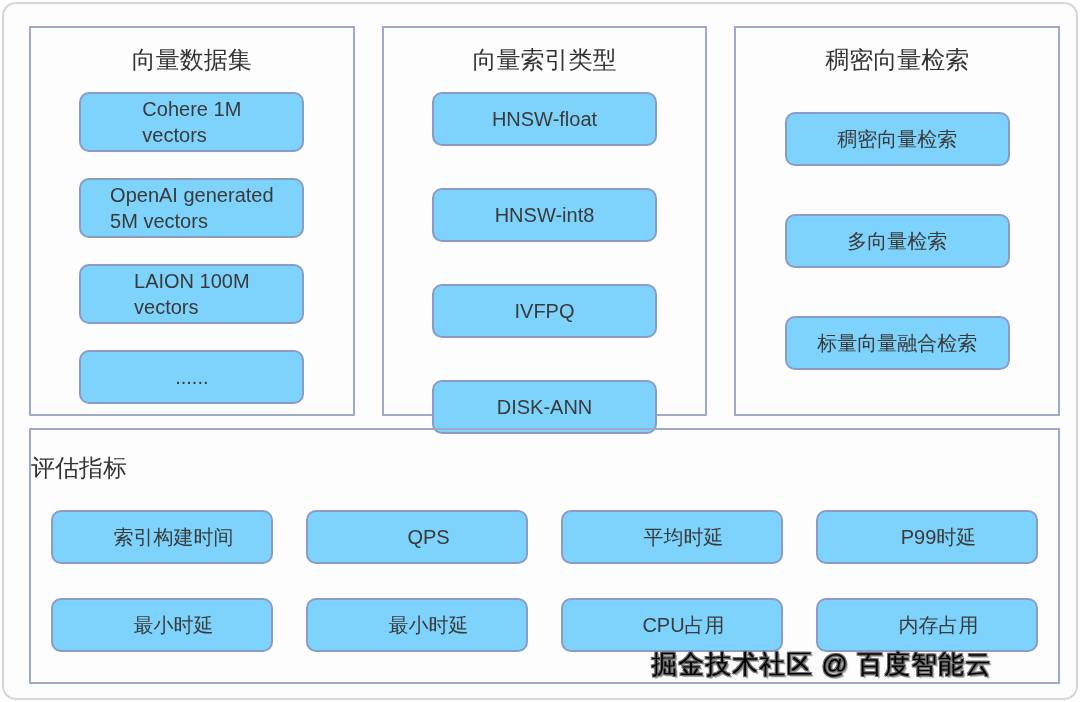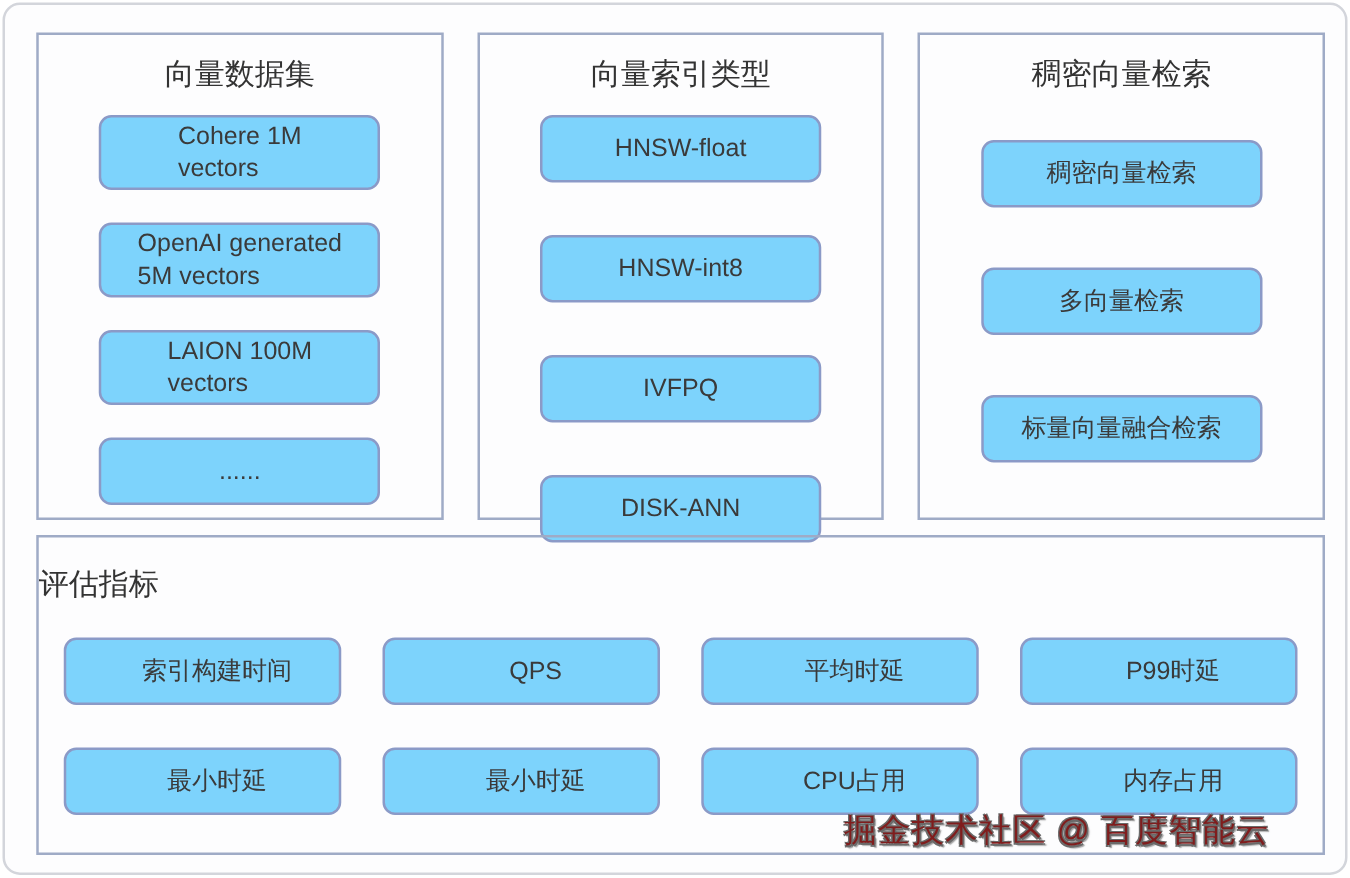--- a/index.html
+++ b/index.html
@@ -93,25 +93,25 @@
     row-gap: 34px;
     margin: 26px 20px 0 20px;
   }
   .metrics-grid .pill {
     width: 222px;
     height: 54px;
     padding-left: 31px;
   }
   .watermark {
     position: absolute;
-    right: 60px;
+    right: 84px;
     bottom: 16px;
     font-size: 26px;
     letter-spacing: 1px;
-    color: #7f1d1d;
+    color: #000000;
     text-shadow:
       -1px -1px 0 #6a6a6a,
        1px -1px 0 #6a6a6a,
       -1px  1px 0 #6a6a6a,
        1px  1px 0 #6a6a6a,
        2px  2px 1px rgba(90,90,90,0.6);
     pointer-events: none;
   }
 </style>
 </head>

